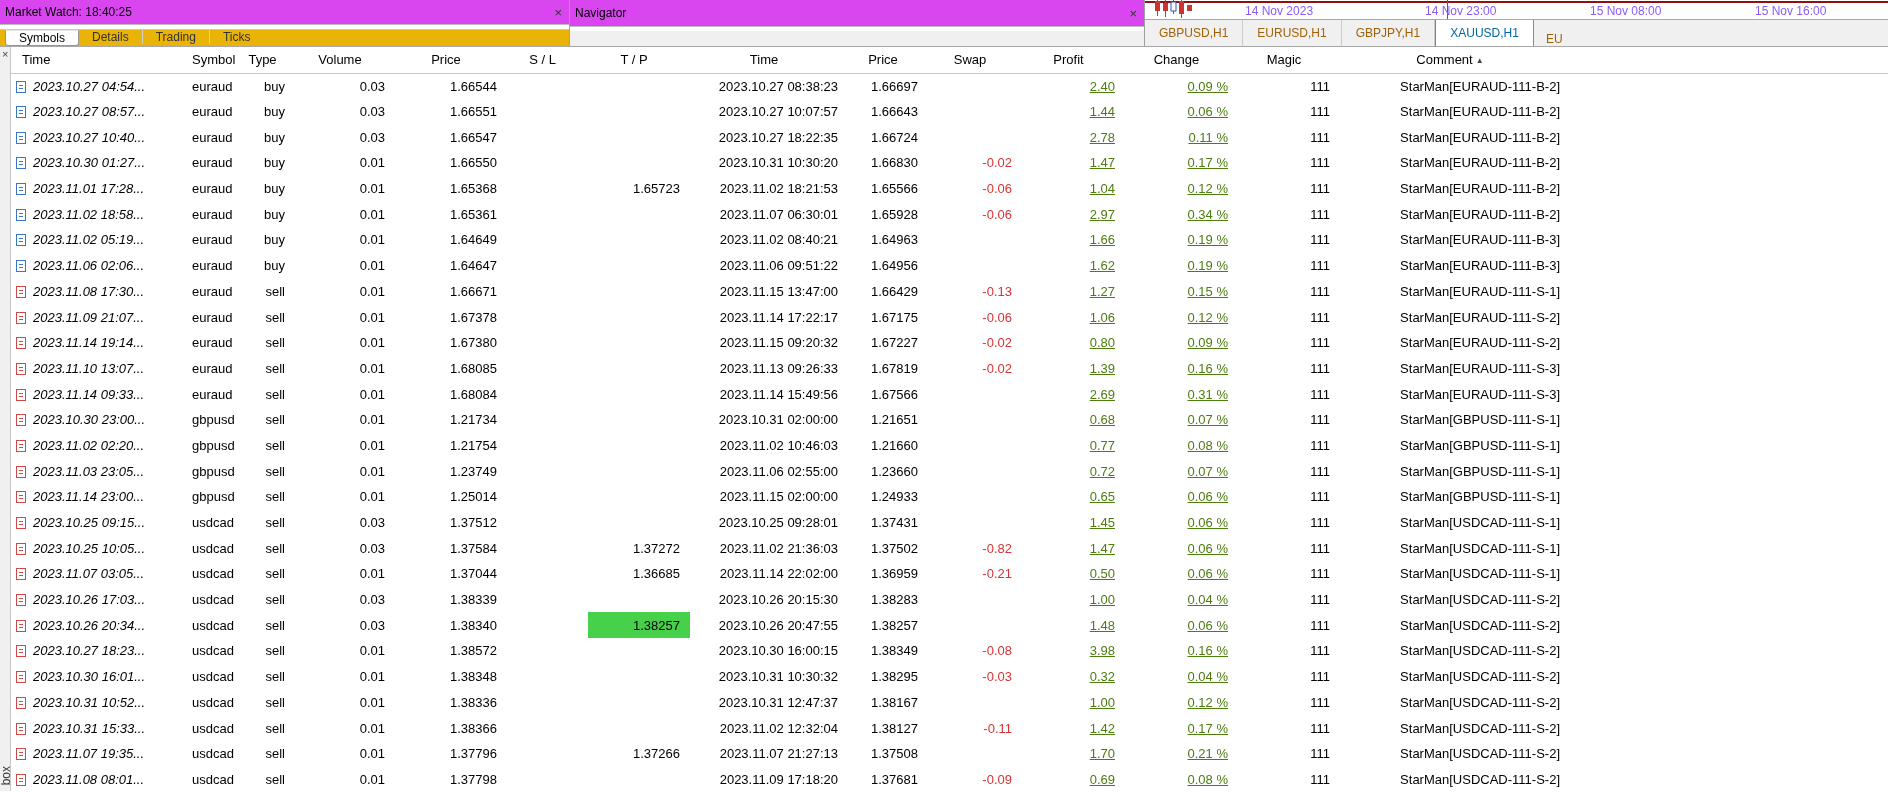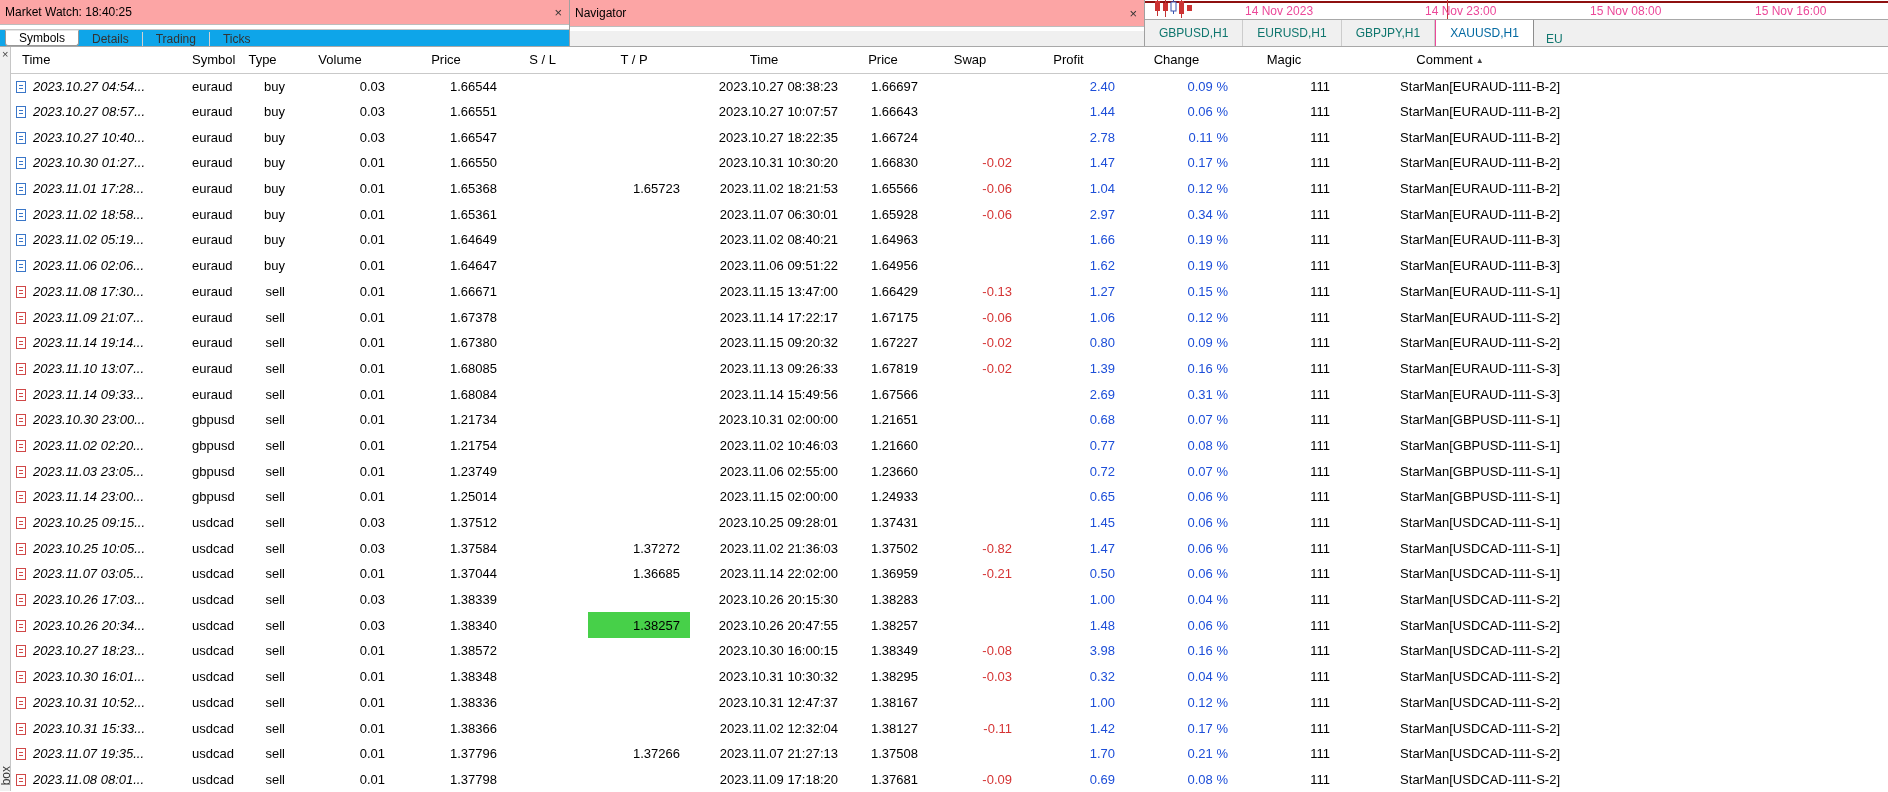--- a/index.html
+++ b/index.html
@@ -11,57 +11,57 @@
   }
   .screen { width:1888px; height:792px; overflow:hidden; position:relative; }
 
   
   .topbar { display:flex; height:47px; background:#f0f0f0; border-bottom:1px solid #a8a8a8; }
   .panel { display:flex; flex-direction:column; }
   .panel-mw  { width:570px; border-right:1px solid #a0a0a0; }
   .panel-nav { width:575px; border-right:1px solid #a0a0a0; }
   .panel-chart { flex:1; display:flex; flex-direction:column; }
 
-  .panel-title-row { height:26px; display:flex; justify-content:space-between; align-items:center; padding:0 7px 0 5px; font-size:12px; background:#fca5a5;text-align:right; }
+  .panel-title-row { height:26px; display:flex; justify-content:space-between; align-items:center; padding:0 7px 0 5px; font-size:12px; background:#d946ef;text-align:right; }
   .close-x { font-size:13px; line-height:1; color:#333; cursor:default; }
 
   .panel-sliver { height:5px; background:#fff; border-top:1px solid #bdbdbd; }
 
-  .tabs-row { flex:1; background:#0ea5e9; border-top:1px solid #c6c6c6; display:flex; align-items:flex-end; padding-left:5px; font-size:12px; }
+  .tabs-row { flex:1; background:#eab308; border-top:1px solid #c6c6c6; display:flex; align-items:flex-start; padding-left:5px; font-size:12px; }
   .tab { display:flex; align-items:center; padding:0 13px; color:#333; }
   .tab + .tab { border-left:1px solid #d2d2d2; }
   .tab.active { background:#fff; border:1px solid #979797; border-top:1px solid #e6e6e6; border-radius:0 0 3px 3px; color:#000; margin-left:0; }
   .tab.active + .tab { border-left:none; }
 
   
   .chart-axis { height:19px; background:#fff; position:relative; overflow:hidden; }
   .chart-price-line { position:absolute; left:0; right:0; top:1px; height:2px; background:#8e1010; }
-  .axis-label { position:absolute; top:4px; font-size:12px; color:#ec4899; white-space:nowrap; }
+  .axis-label { position:absolute; top:4px; font-size:12px; color:#8b5cf6; white-space:nowrap; }
   .red-tick { position:absolute; top:0; width:1px; height:19px; background:#c23333; }
   .candles { position:absolute; left:8px; top:0; }
 
   .chart-tabs { flex:1; background:#f0f0f0; border-top:1px solid #a8a8a8; display:flex; font-size:12px; overflow:hidden; position:relative; }
-  .chart-tab { display:flex; align-items:center; padding:0 14px; color:#0f766e; border-right:1px solid #cccccc; white-space:nowrap; }
+  .chart-tab { display:flex; align-items:center; padding:0 14px; color:#a16207; border-right:1px solid #cccccc; white-space:nowrap; }
   .chart-tab.active { background:#ffffff; color:#0369a1; border-left:1px solid #ec4899; border-right:1px solid #8d8d8d; }
   .chart-tab.truncated { width:30px; overflow:hidden; padding:12px 0 0 12px; border-right:none; }
 
   
   .main { display:flex; height:744px; background:#fff; }
   .gutter { width:11px; background:#f0f0f0; border-right:1px solid #c6c6c6; position:relative; flex:none; }
   .gutter-close { position:absolute; top:2px; left:2px; font-size:11px; color:#444; line-height:1; }
   .gutter-label { position:absolute; bottom:6px; left:-1px; writing-mode:vertical-rl; transform:rotate(180deg); font-size:12px; color:#333; }
 
   table.history { border-collapse:collapse; table-layout:fixed; width:1877px; }
   th { font-weight:normal; text-align:center; height:26px; padding:0 10px 0 0; border-bottom:1px solid #c9c9c9; white-space:nowrap; overflow:hidden; color:#000; background:#fff; }
   th.left { text-align:left; padding:0 0 0 11px; }
   td { height:25.7px; padding:0 10px 0 0; text-align:right; white-space:nowrap; overflow:hidden; }
   td.left { text-align:left; padding:0 0 0 4px;font-style:italic; }
   .sort-arrow { font-size:8px; color:#444; margin-left:3px; vertical-align:1px; }
 
-  .cell-blue { color:#1d4ed8; }
+  .cell-blue { color:#4d7c0f;text-decoration:underline; }
   .cell-red  { color:#d53434; }
   .tp-green  { background:#47d049; color:#000; }
 
   .deal-icon { display:inline-block; width:10px; height:12px; background:#fff; border:1px solid; margin:0 7px 0 1px; vertical-align:-2px; position:relative; }
   .deal-icon::before { content:""; position:absolute; left:2px; right:2px; top:3px; height:1px; background:currentColor; box-shadow:0 3px 0 currentColor; }
   .icon-buy  { border-color:#3a76c8; color:#3a76c8; }
   .icon-sell { border-color:#d04848; color:#d04848; }
 </style>
 </head>
 <body>

